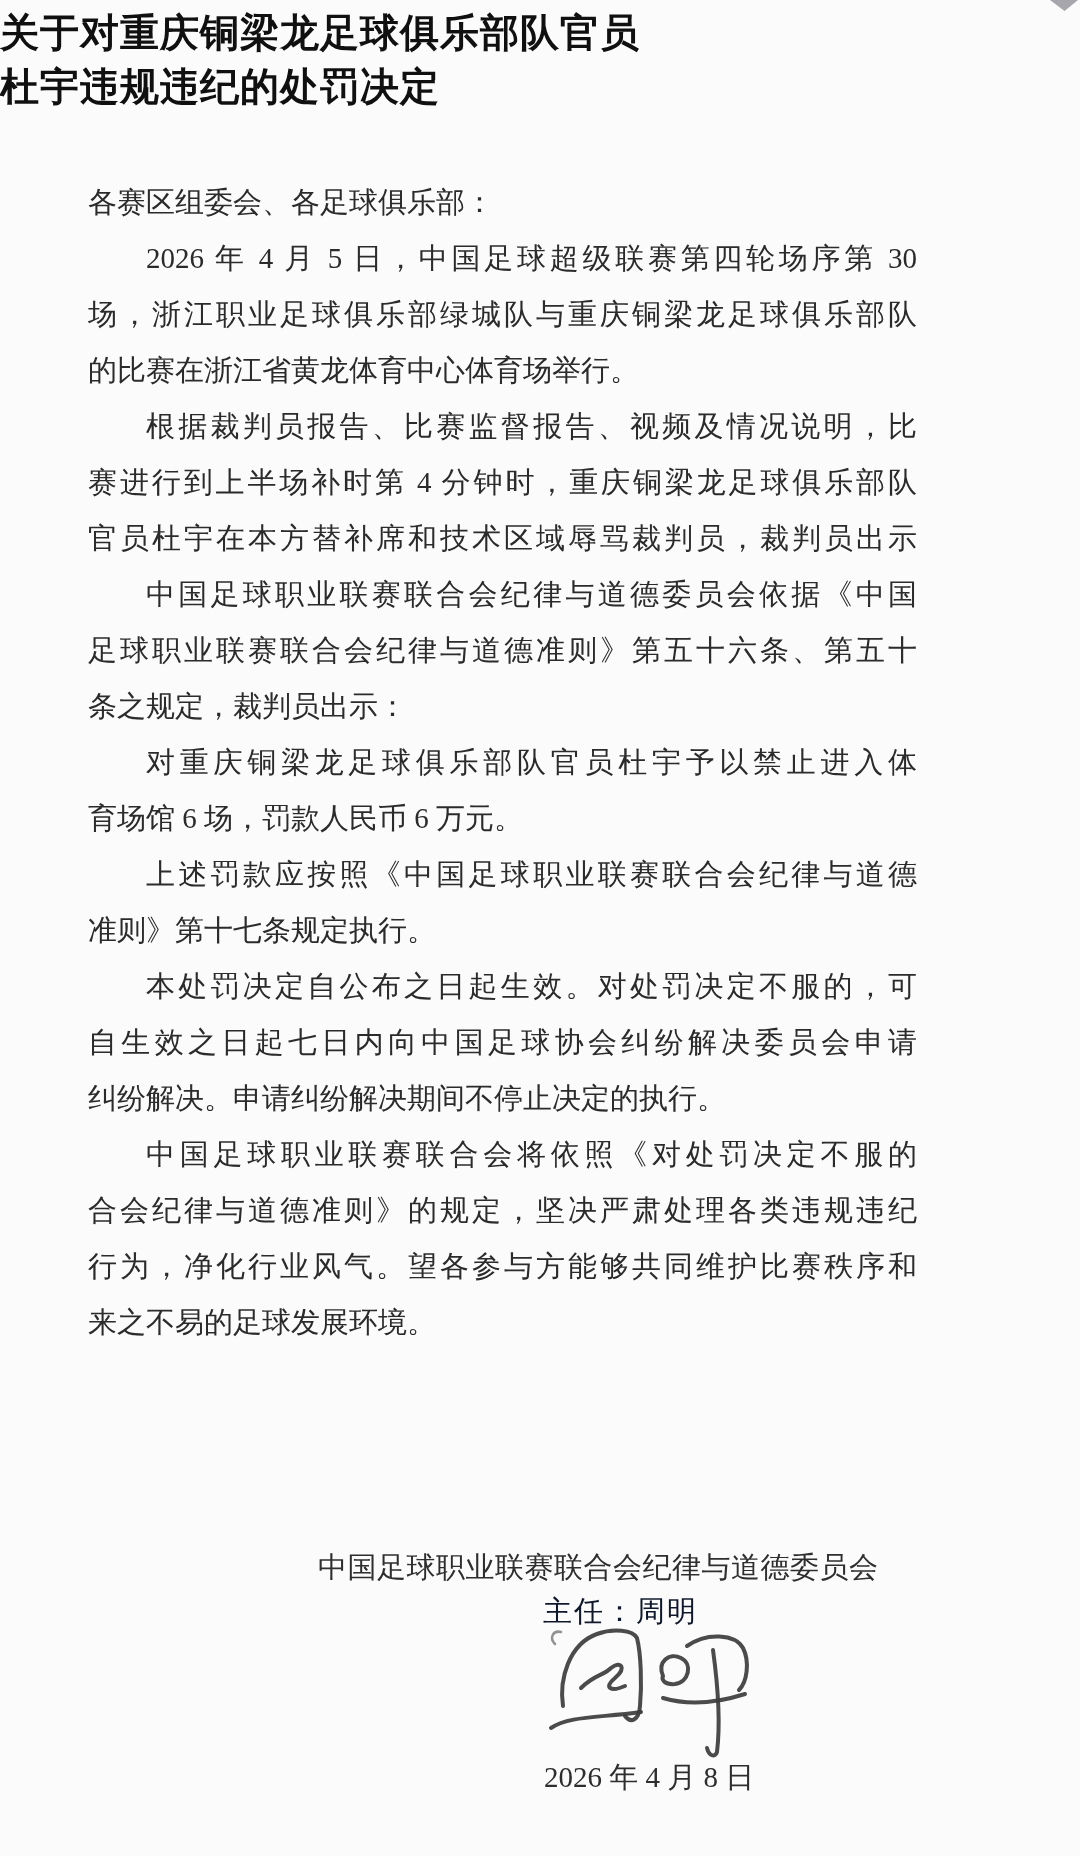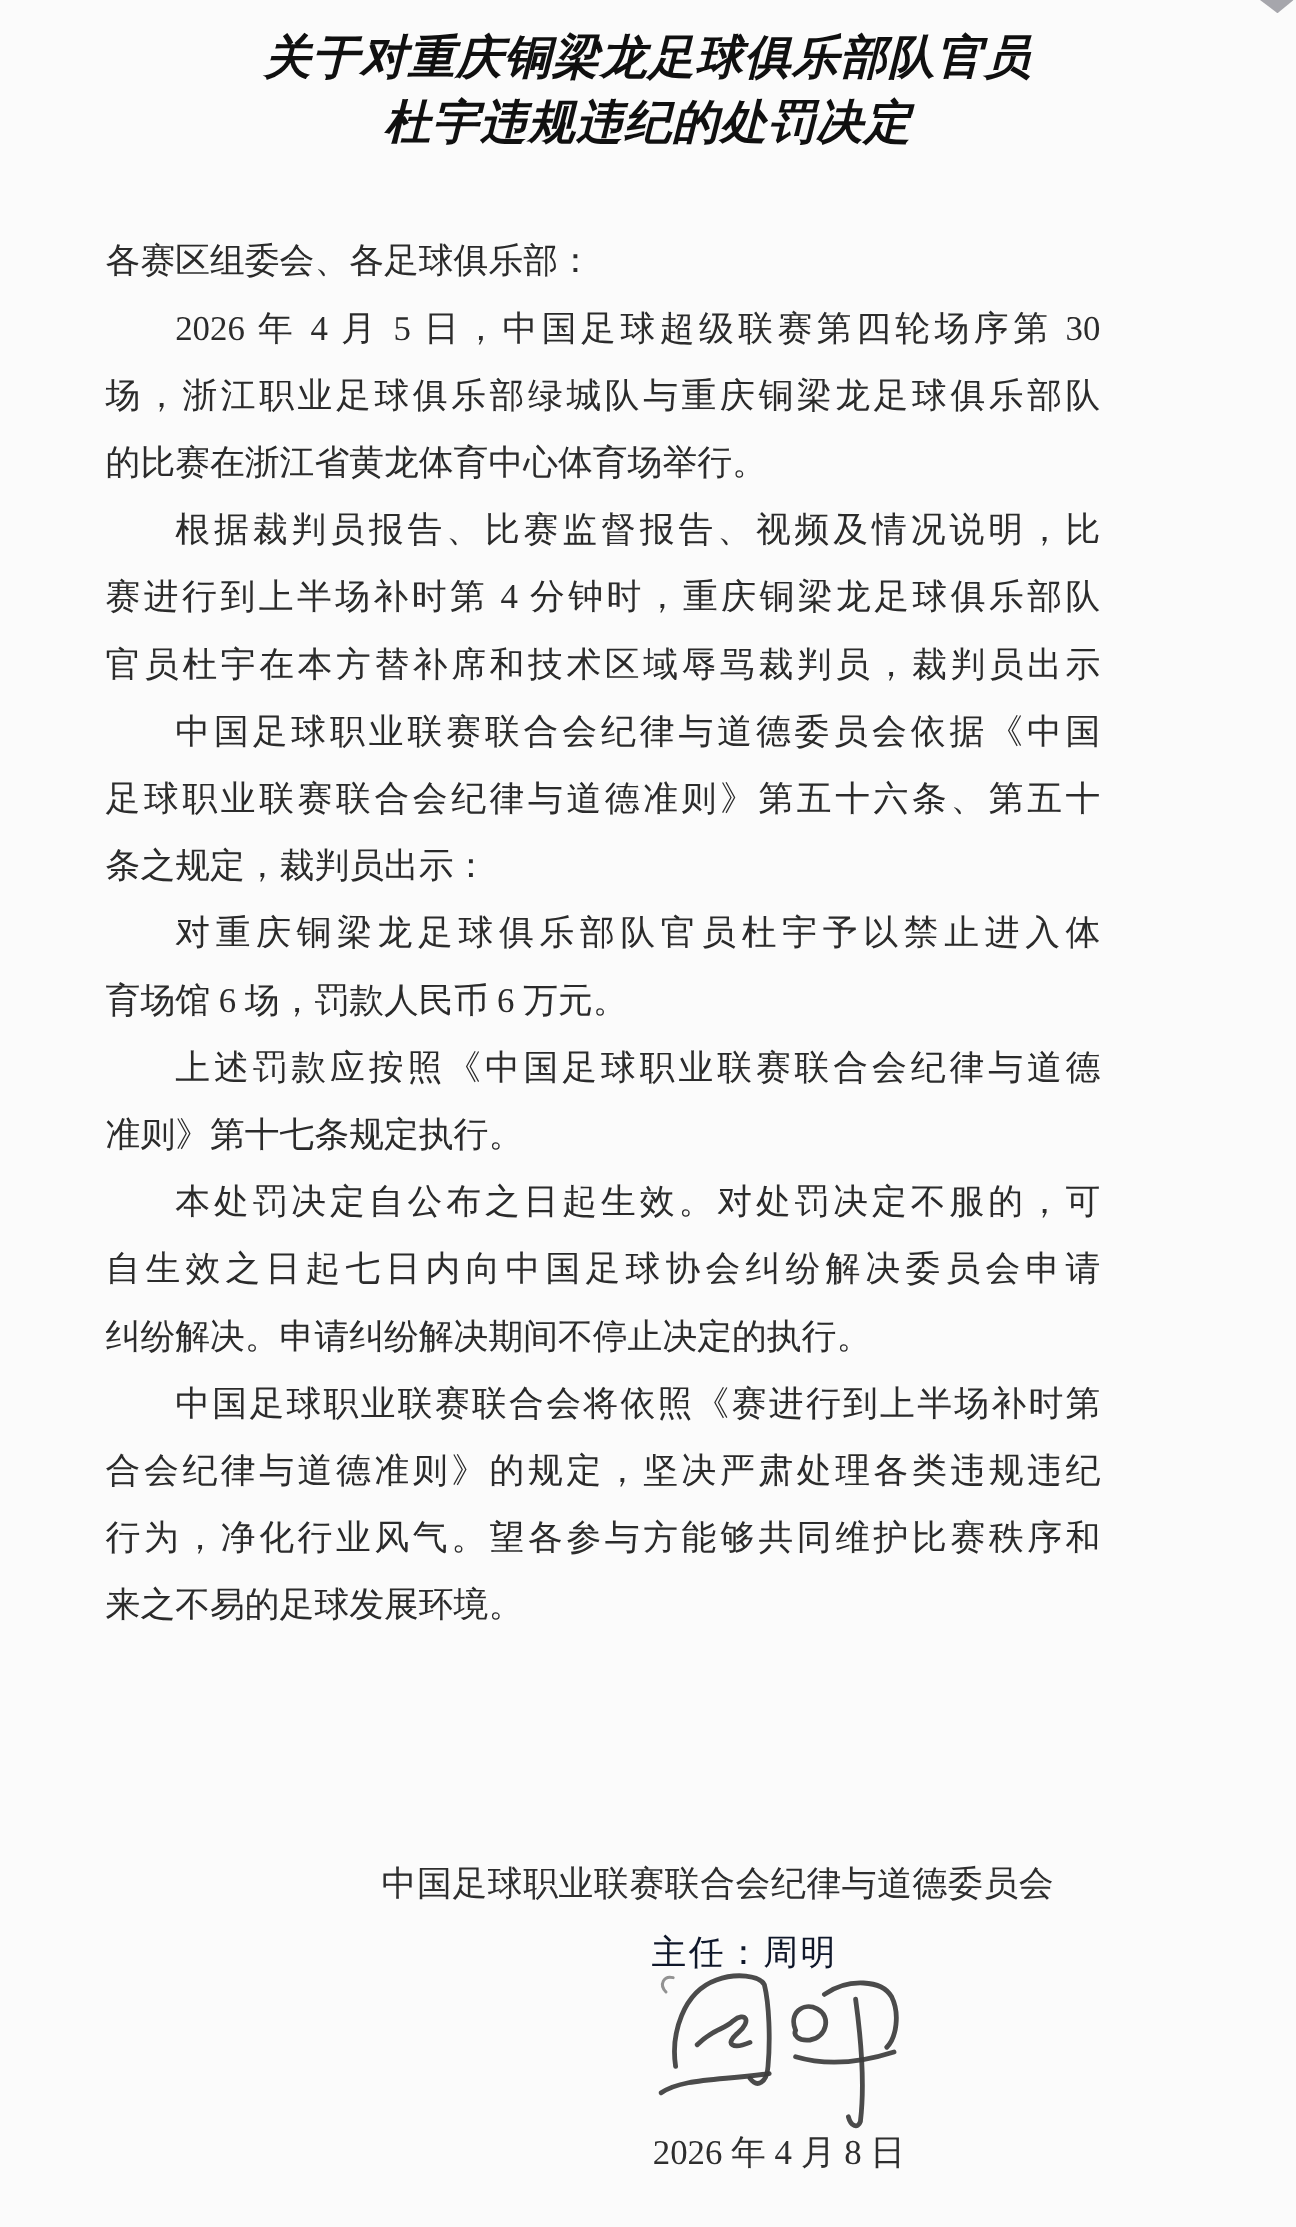--- a/index.html
+++ b/index.html
@@ -15,23 +15,22 @@
   }
   .corner-mark {
     position: absolute;
     top: 0; right: 2px;
     width: 28px; height: 11px;
     background: #97979d;
     clip-path: polygon(0 0, 100% 0, 52% 100%);
     opacity: 0.85;
   }
   .title-block {
-    padding-top: 22px;
-    text-align: center;
-    font-style: italic;
+    padding-top: 6px;
+    text-align: left;
   }
   .title-line {
     font-size: 39px;
     line-height: 54px;
     font-weight: bold;
     color: #101010;
     letter-spacing: 1px;
   }
   .doc-body {
     margin-top: 60px;
@@ -50,21 +49,21 @@
   }
   .line.indent { text-indent: 58px; }
   .closing {
     position: relative;
     margin-top: 184px;
     height: 266px;
     font-size: 29px;
   }
   .committee {
     position: absolute;
-    left: 318px; top: 0;
+    left: 318px; top: 14px;
     letter-spacing: 0.5px;
     color: #2e2e2e;
   }
   .signer {
     position: absolute;
     left: 543px; top: 58px;
     letter-spacing: 2px;
     color: #0f172a;
   }
   .signature {
@@ -110,21 +109,21 @@
       <div class="line fill indent">中国足球职业联赛联合会纪律与道德委员会依据《中国</div>
       <div class="line fill">足球职业联赛联合会纪律与道德准则》第五十六条、第五十</div>
       <div class="line">条之规定，裁判员出示：</div>
       <div class="line fill indent">对重庆铜梁龙足球俱乐部队官员杜宇予以禁止进入体</div>
       <div class="line">育场馆 6 场，罚款人民币 6 万元。</div>
       <div class="line fill indent">上述罚款应按照《中国足球职业联赛联合会纪律与道德</div>
       <div class="line">准则》第十七条规定执行。</div>
       <div class="line fill indent">本处罚决定自公布之日起生效。对处罚决定不服的，可</div>
       <div class="line fill">自生效之日起七日内向中国足球协会纠纷解决委员会申请</div>
       <div class="line">纠纷解决。申请纠纷解决期间不停止决定的执行。</div>
-      <div class="line fill indent">中国足球职业联赛联合会将依照《赛进行到上半场补时第</div>
+      <div class="line fill indent">中国足球职业联赛联合会将依照《对处罚决定不服的</div>
       <div class="line fill">合会纪律与道德准则》的规定，坚决严肃处理各类违规违纪</div>
       <div class="line fill">行为，净化行业风气。望各参与方能够共同维护比赛秩序和</div>
       <div class="line">来之不易的足球发展环境。</div>
     </main>
 
   <footer class="closing">
     <div class="committee">中国足球职业联赛联合会纪律与道德委员会</div>
     <div class="signer">主任：周明</div>
     <svg class="signature" viewBox="0 0 228 138" aria-hidden="true">
       <path class="sig-stroke thin" d="M 10 20 C 4 14 8 6 16 8"></path>

